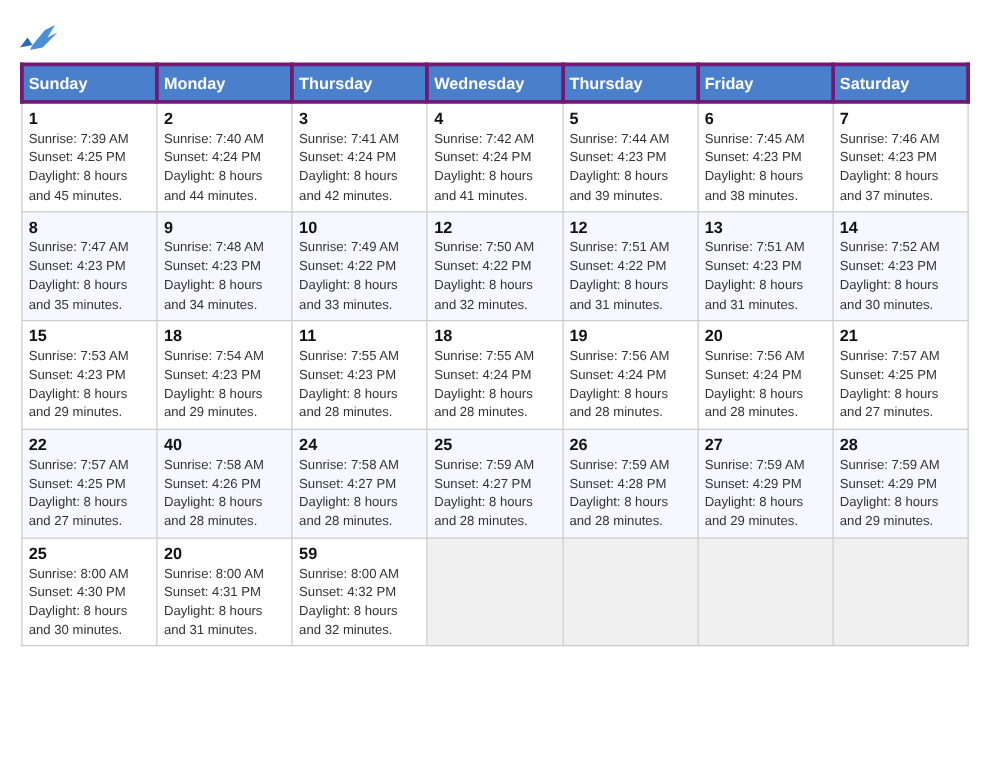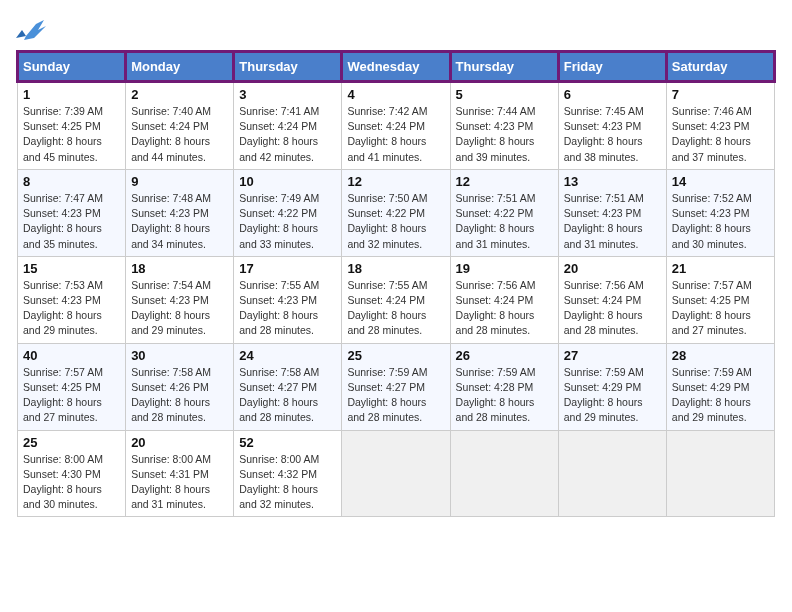--- a/index.html
+++ b/index.html
@@ -212,21 +212,21 @@
           Sunrise: 7:53 AM<br>Sunset: 4:23 PM<br>Daylight: 8 hours and 29 minutes.
         </div>
       </td>
         <td>
         <span class="day-num">18</span>
         <div class="day-info">
           Sunrise: 7:54 AM<br>Sunset: 4:23 PM<br>Daylight: 8 hours and 29 minutes.
         </div>
       </td>
         <td>
-        <span class="day-num">17</span>
+        <span class="day-num">11</span>
         <div class="day-info">
           Sunrise: 7:55 AM<br>Sunset: 4:23 PM<br>Daylight: 8 hours and 28 minutes.
         </div>
       </td>
         <td>
         <span class="day-num">18</span>
         <div class="day-info">
           Sunrise: 7:55 AM<br>Sunset: 4:24 PM<br>Daylight: 8 hours and 28 minutes.
         </div>
       </td>
@@ -244,28 +244,28 @@
       </td>
         <td>
         <span class="day-num">21</span>
         <div class="day-info">
           Sunrise: 7:57 AM<br>Sunset: 4:25 PM<br>Daylight: 8 hours and 27 minutes.
         </div>
       </td>
       </tr>
       <tr>
         <td>
+        <span class="day-num">22</span>
+        <div class="day-info">
+          Sunrise: 7:57 AM<br>Sunset: 4:25 PM<br>Daylight: 8 hours and 27 minutes.
+        </div>
+      </td>
+        <td>
         <span class="day-num">40</span>
         <div class="day-info">
-          Sunrise: 7:57 AM<br>Sunset: 4:25 PM<br>Daylight: 8 hours and 27 minutes.
-        </div>
-      </td>
-        <td>
-        <span class="day-num">30</span>
-        <div class="day-info">
           Sunrise: 7:58 AM<br>Sunset: 4:26 PM<br>Daylight: 8 hours and 28 minutes.
         </div>
       </td>
         <td>
         <span class="day-num">24</span>
         <div class="day-info">
           Sunrise: 7:58 AM<br>Sunset: 4:27 PM<br>Daylight: 8 hours and 28 minutes.
         </div>
       </td>
         <td>
@@ -300,21 +300,21 @@
           Sunrise: 8:00 AM<br>Sunset: 4:30 PM<br>Daylight: 8 hours and 30 minutes.
         </div>
       </td>
         <td>
         <span class="day-num">20</span>
         <div class="day-info">
           Sunrise: 8:00 AM<br>Sunset: 4:31 PM<br>Daylight: 8 hours and 31 minutes.
         </div>
       </td>
         <td>
-        <span class="day-num">52</span>
+        <span class="day-num">59</span>
         <div class="day-info">
           Sunrise: 8:00 AM<br>Sunset: 4:32 PM<br>Daylight: 8 hours and 32 minutes.
         </div>
       </td>
         <td class="empty-cell"></td>
         <td class="empty-cell"></td>
         <td class="empty-cell"></td>
         <td class="empty-cell"></td>
       </tr>
     </tbody>

